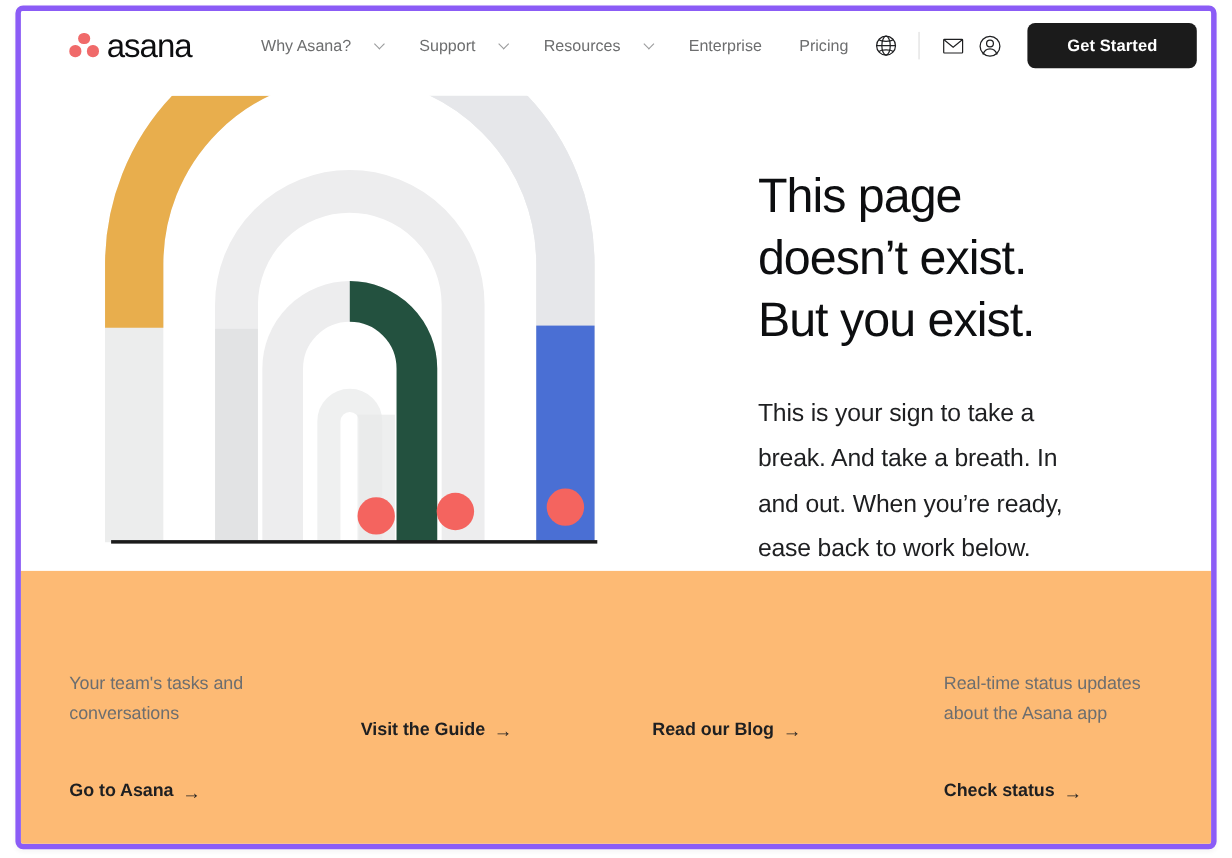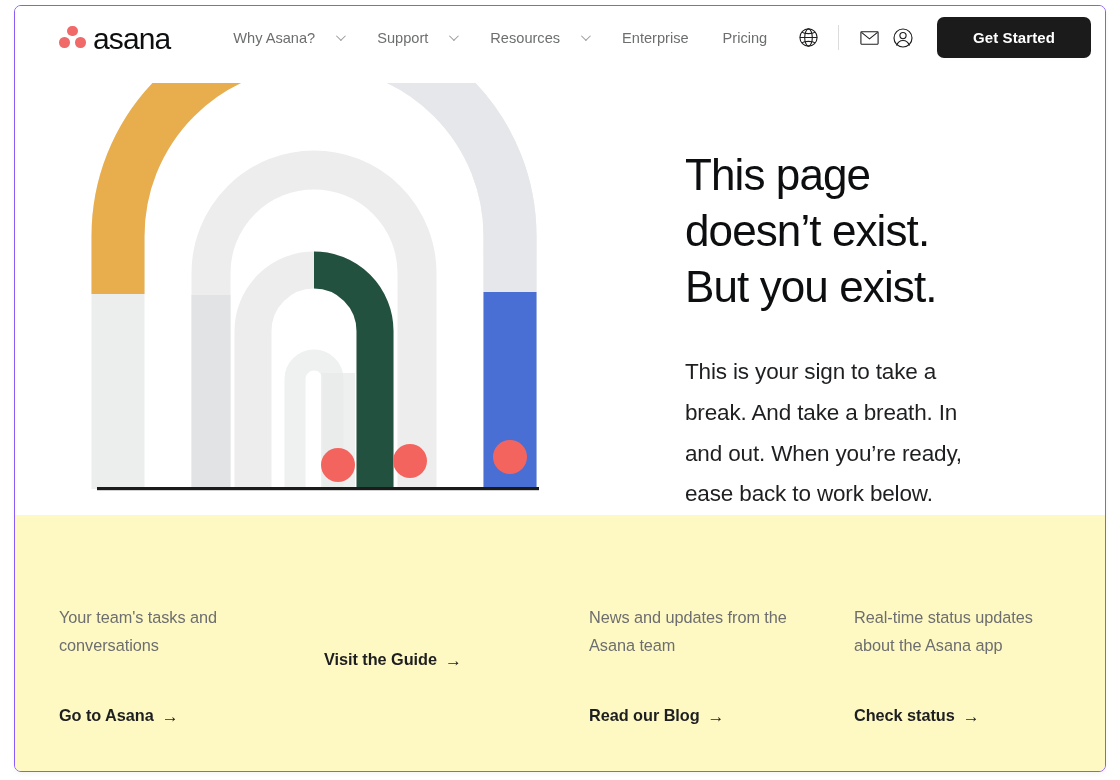--- a/index.html
+++ b/index.html
@@ -12,21 +12,21 @@
     overflow: hidden;
   }
 
   .browser-frame {
     position: absolute;
     left: 14px;
     top: 5px;
     width: 1092px;
     height: 767px;
     background: #ffffff;
-    border: 1px solid #8b5cf6;
+    border: 5px solid #8b5cf6;
     border-radius: 7px;
     overflow: hidden;
     box-shadow: 0 2px 5px rgba(0,0,0,0.045);
   }
 
   
   .site-header {
     position: relative;
     height: 63px;
     background: #ffffff;
@@ -166,21 +166,21 @@
     line-height: 1.82;
     letter-spacing: -0.15px;
     color: #1e1f21;
     font-weight: 400;
     max-width: 396px;
   }
 
   
   .footer {
     position: relative;
-    background: #fef9c3;
+    background: #fdba74;
     height: 258px;
     padding: 88px 44px 0 44px;
     display: flex;
   }
   .f-col {
     width: 265px;
     flex-shrink: 0;
     display: flex;
     flex-direction: column;
   }
@@ -347,21 +347,20 @@
     </div>
 
     <div class="f-col">
       <a class="f-link">
         <span>Visit the Guide</span>
         <span class="arrow">→</span>
       </a>
     </div>
 
     <div class="f-col">
-      <div class="f-desc">News and updates from the Asana team</div>
       <a class="f-link">
         <span>Read our Blog</span>
         <span class="arrow">→</span>
       </a>
     </div>
 
     <div class="f-col">
       <div class="f-desc">Real-time status updates about the Asana app</div>
       <a class="f-link">
         <span>Check status</span>

